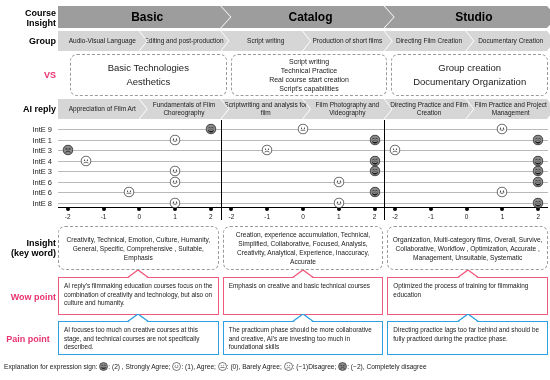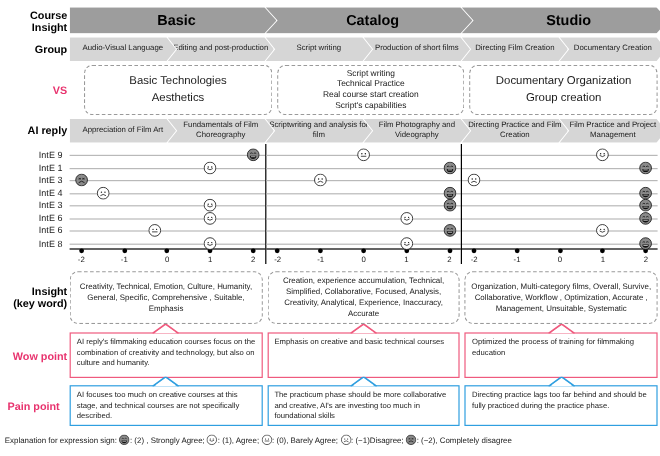--- a/index.html
+++ b/index.html
@@ -163,22 +163,22 @@
         <div class="l2">Basic Technologies</div>
         <div class="l2">Aesthetics</div>
       </div>
       <div class="vsbox" style="flex: 1 1 0%;">
         <div class="s">Script writing</div>
         <div class="s">Technical Practice</div>
         <div class="s">Real course start creation</div>
         <div class="s">Script's  capabilities</div>
       </div>
       <div class="vsbox" style="flex: 1 1 0%;">
+        <div class="l2">Group creation</div>
         <div class="l2">Documentary Organization</div>
-        <div class="l2">Group creation</div>
       </div>
     </div>
 
   <div class="rowlabel" style="top:104px;">AI reply</div>
   <div class="chevstrip ai-row" id="ai-strip">
       <div class="chev ai first" style="flex: 1 1 0%;">
         <span class="lbl">Appreciation of Film Art</span>
       </div>
       <div class="chev ai" style="flex: 1 1 0%;">
         <span class="lbl">Fundamentals of Film Choreography</span>

